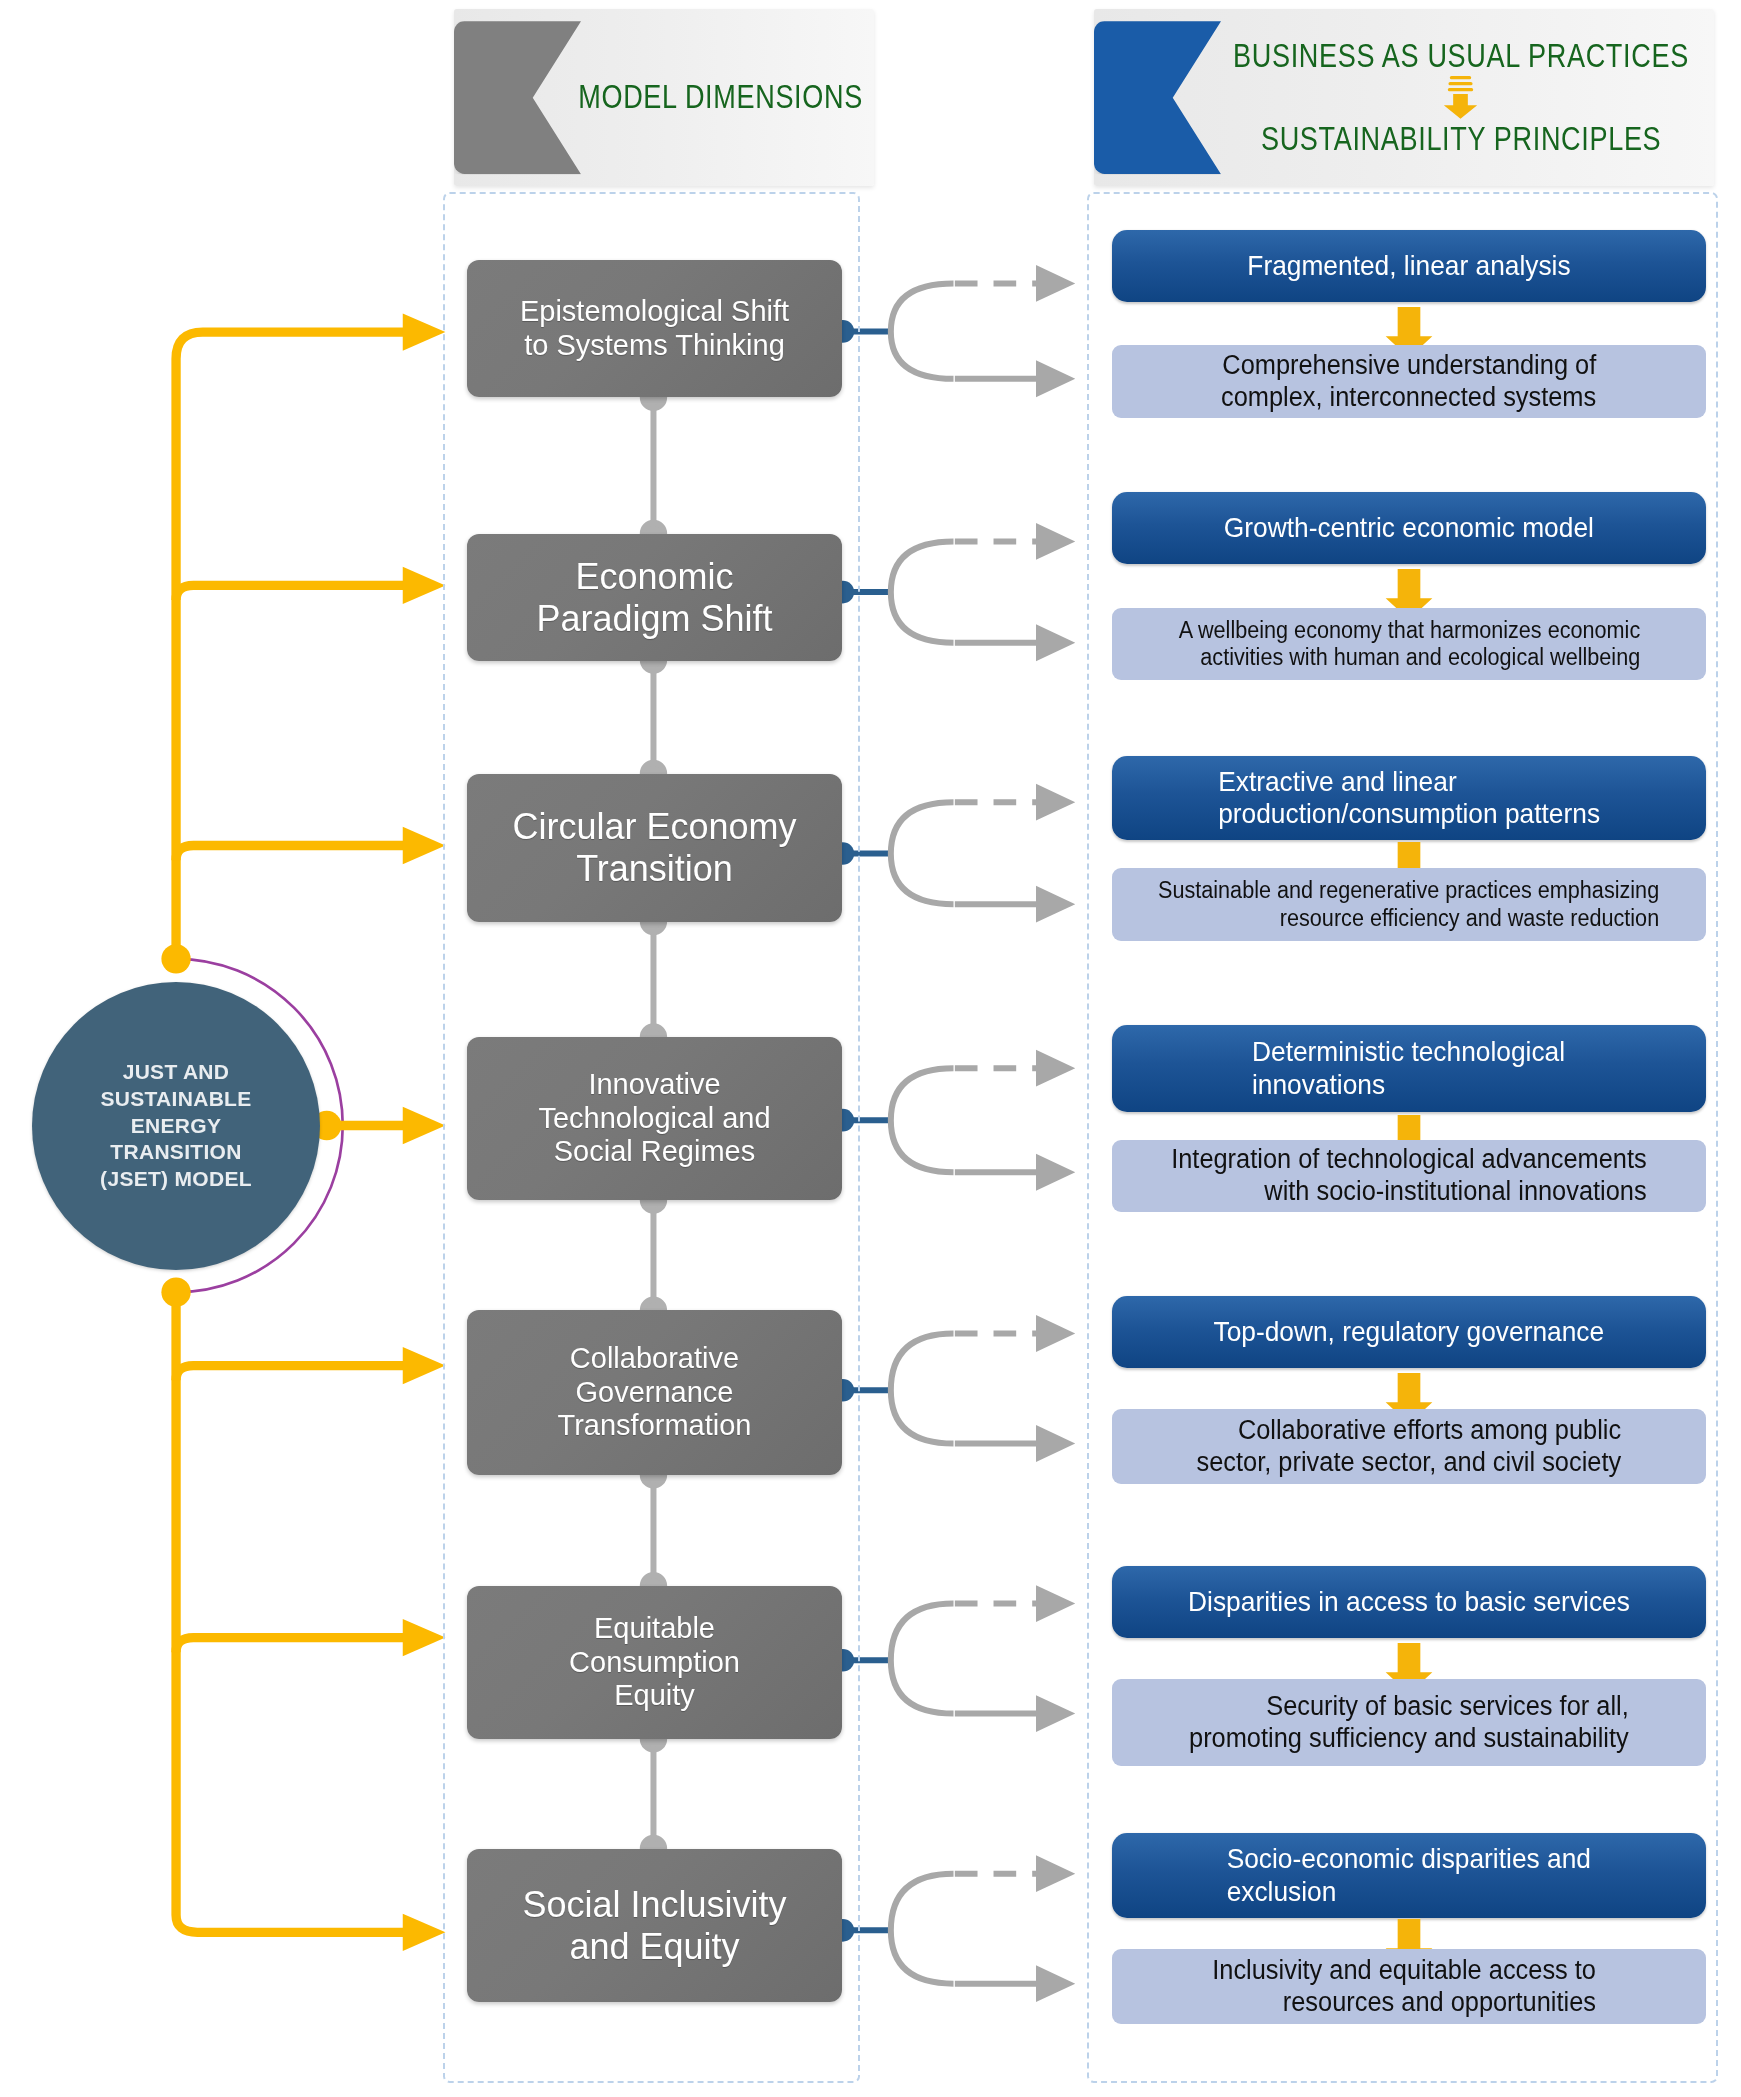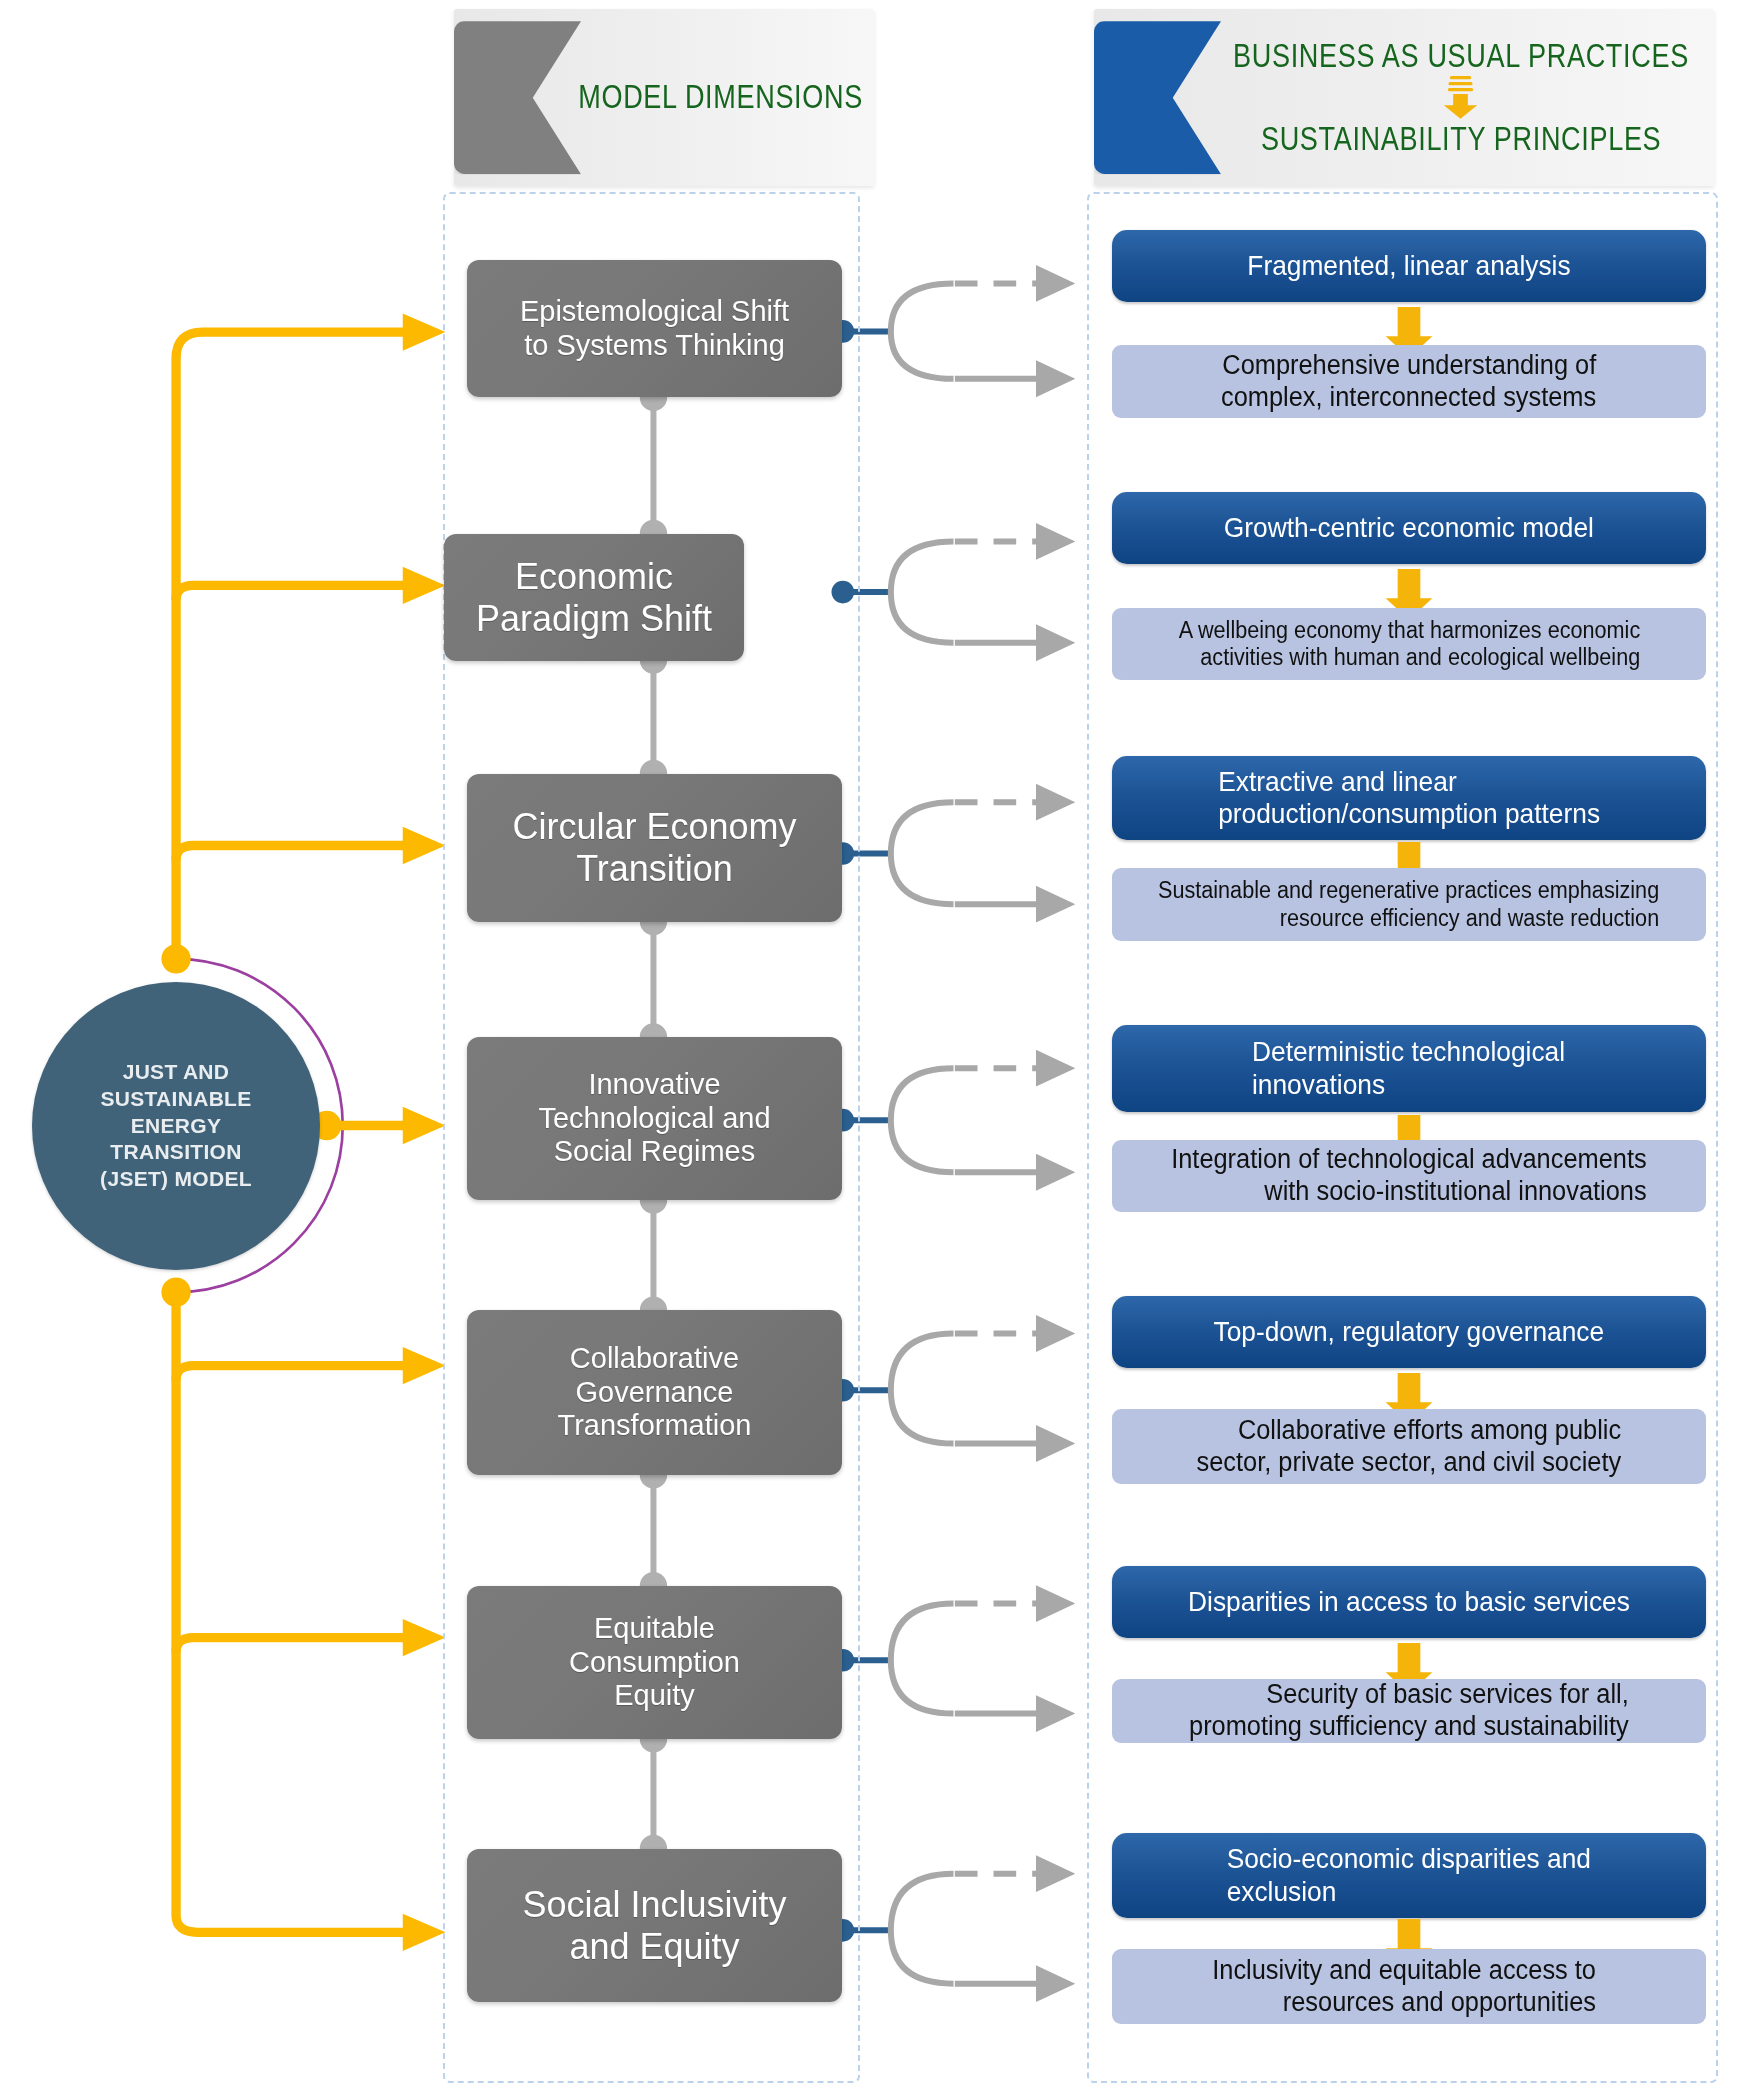--- a/index.html
+++ b/index.html
@@ -348,21 +348,21 @@
 ENERGY
 TRANSITION
 (JSET) MODEL</div>
   </div>
 
   <div class="dim-box" style="left:467px; top:260px; width:375px; height:137px;">
     <div class="label">Epistemological Shift
 to Systems Thinking</div>
   </div>
 
-  <div class="dim-box big" style="left:444px; top:534px; width:300px; height:127px;">
+  <div class="dim-box big" style="left:467px; top:534px; width:375px; height:127px;">
     <div class="label">Economic
 Paradigm Shift</div>
   </div>
 
   <div class="dim-box big" style="left:467px; top:774px; width:375px; height:148px;">
     <div class="label">Circular Economy
 Transition</div>
   </div>
 
   <div class="dim-box" style="left:467px; top:1037px; width:375px; height:163px;">
@@ -444,21 +444,21 @@
     <div class="label">Collaborative efforts among public
 sector, private sector, and civil society</div>
   </div>
 
   <div class="bau-box" style="left:1112px; top:1566px; width:594px; height:72px;">
     <div class="label">Disparities in access to basic services</div>
   </div>
   <svg class="pair-arrow" style="left:1383px; top:1643px;" viewBox="0 0 78 78">
     <path d="M22 0 H56 V44 H74 L39 76 L4 44 H22 Z" fill="#f5b40a"></path>
   </svg>
-  <div class="sp-box" style="left:1112px; top:1679px; width:594px; height:64px;">
+  <div class="sp-box" style="left:1112px; top:1679px; width:594px; height:87px;">
     <div class="label">Security of basic services for all,
 promoting sufficiency and sustainability</div>
   </div>
 
   <div class="bau-box" style="left:1112px; top:1833px; width:594px; height:85px;">
     <div class="label">Socio-economic disparities and
 exclusion</div>
   </div>
   <svg class="pair-arrow" style="left:1383px; top:1919px;" viewBox="0 0 78 78">
     <path d="M22 0 H56 V44 H74 L39 76 L4 44 H22 Z" fill="#f5b40a"></path>

